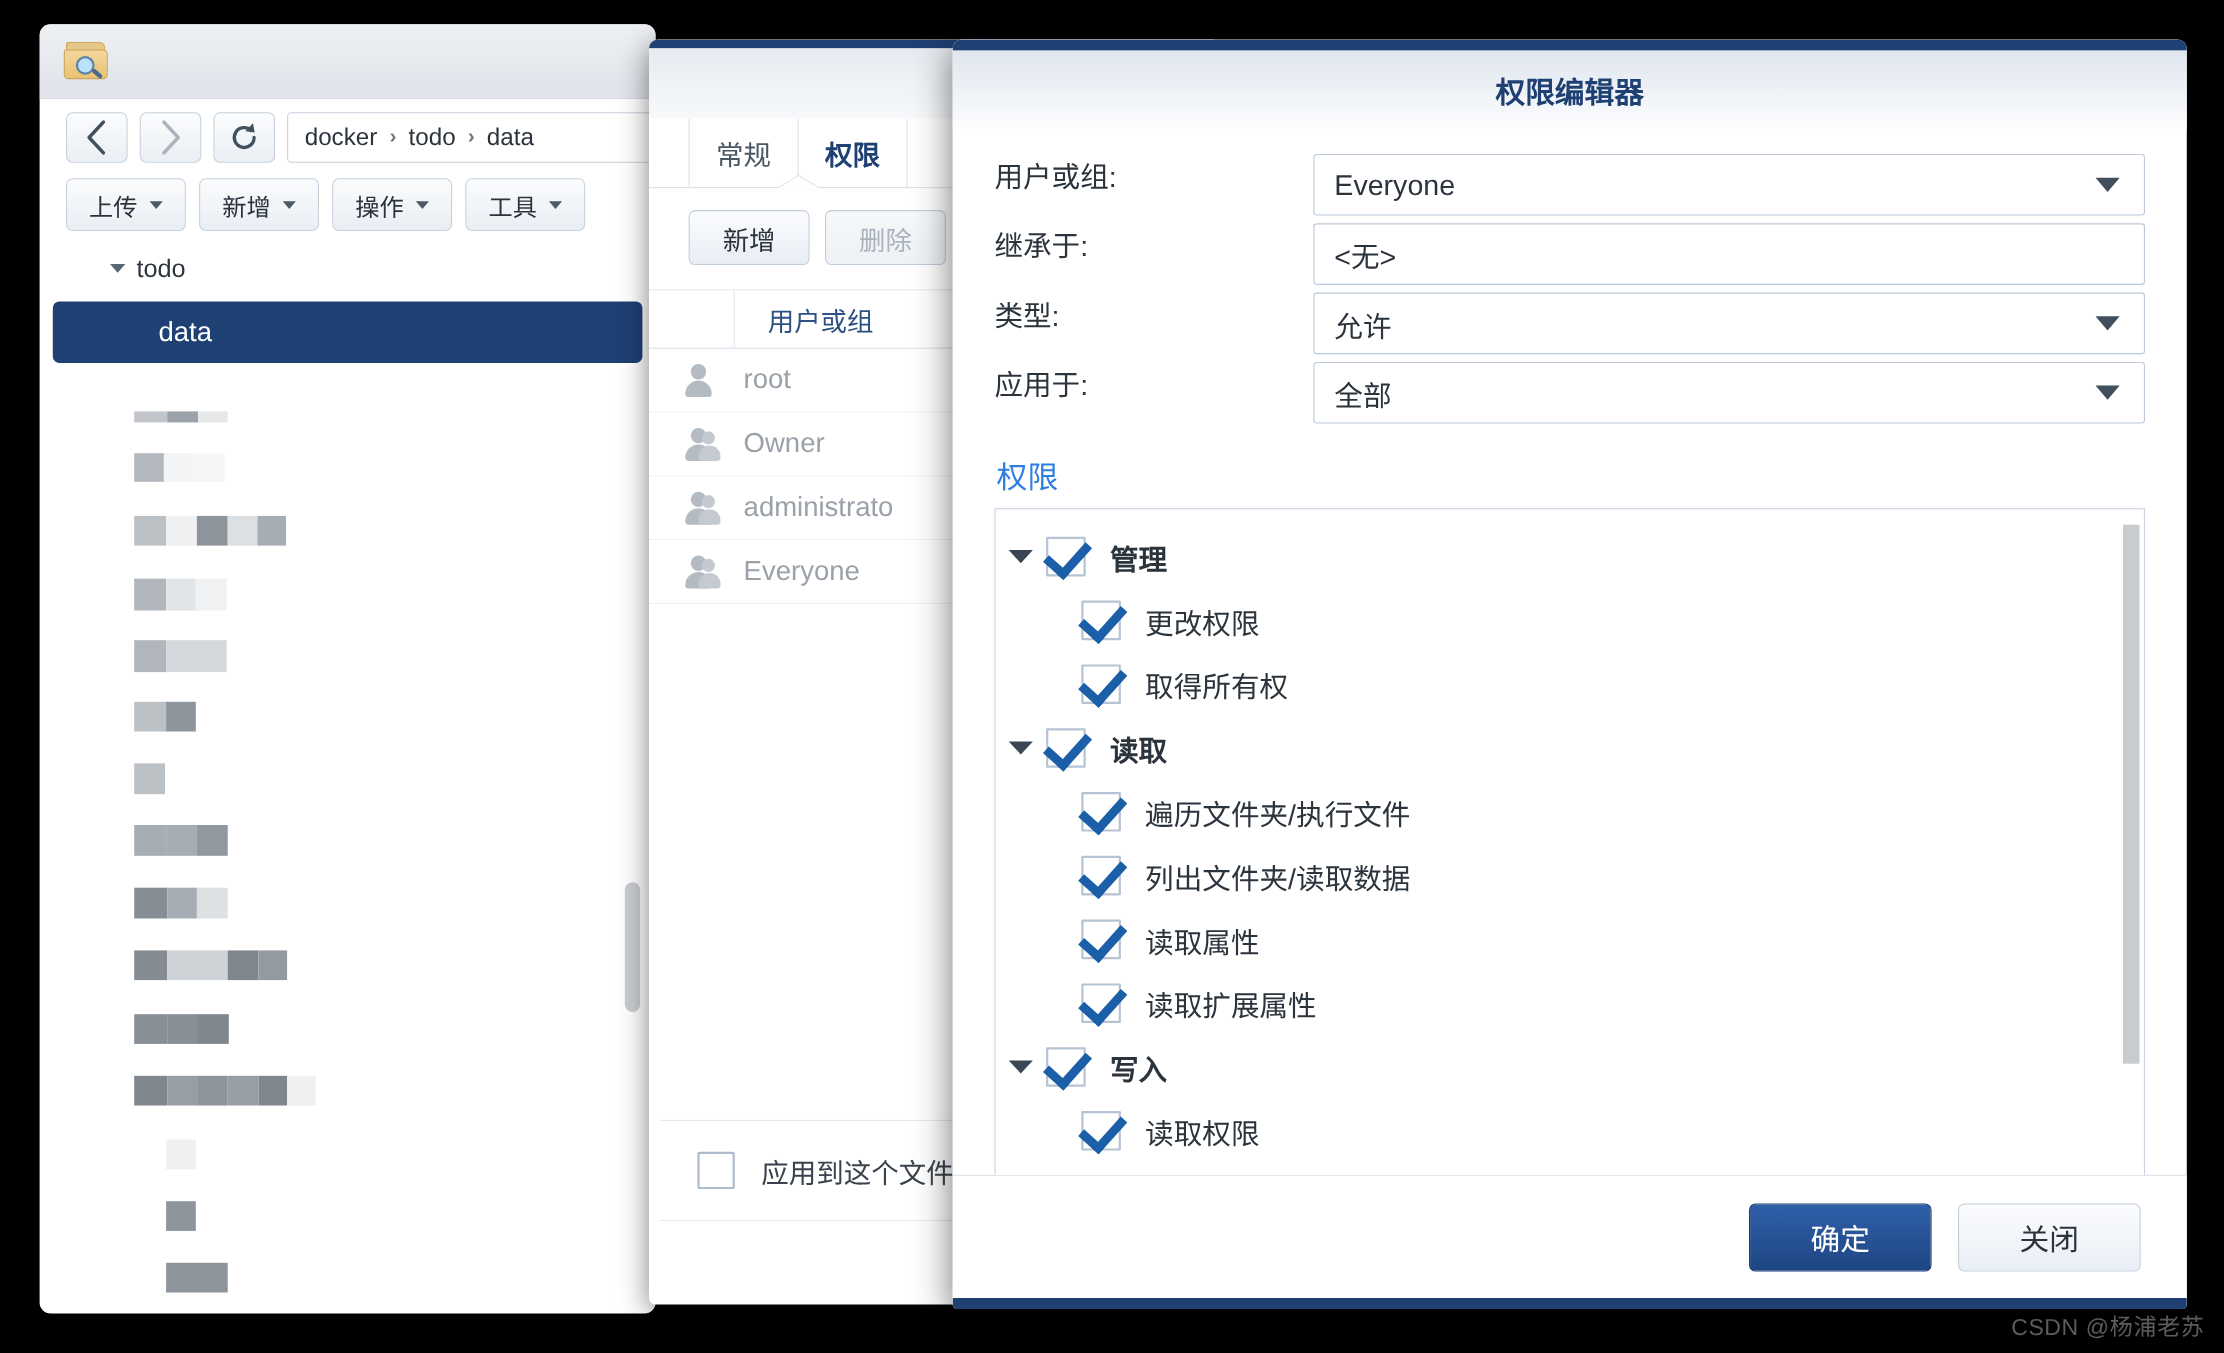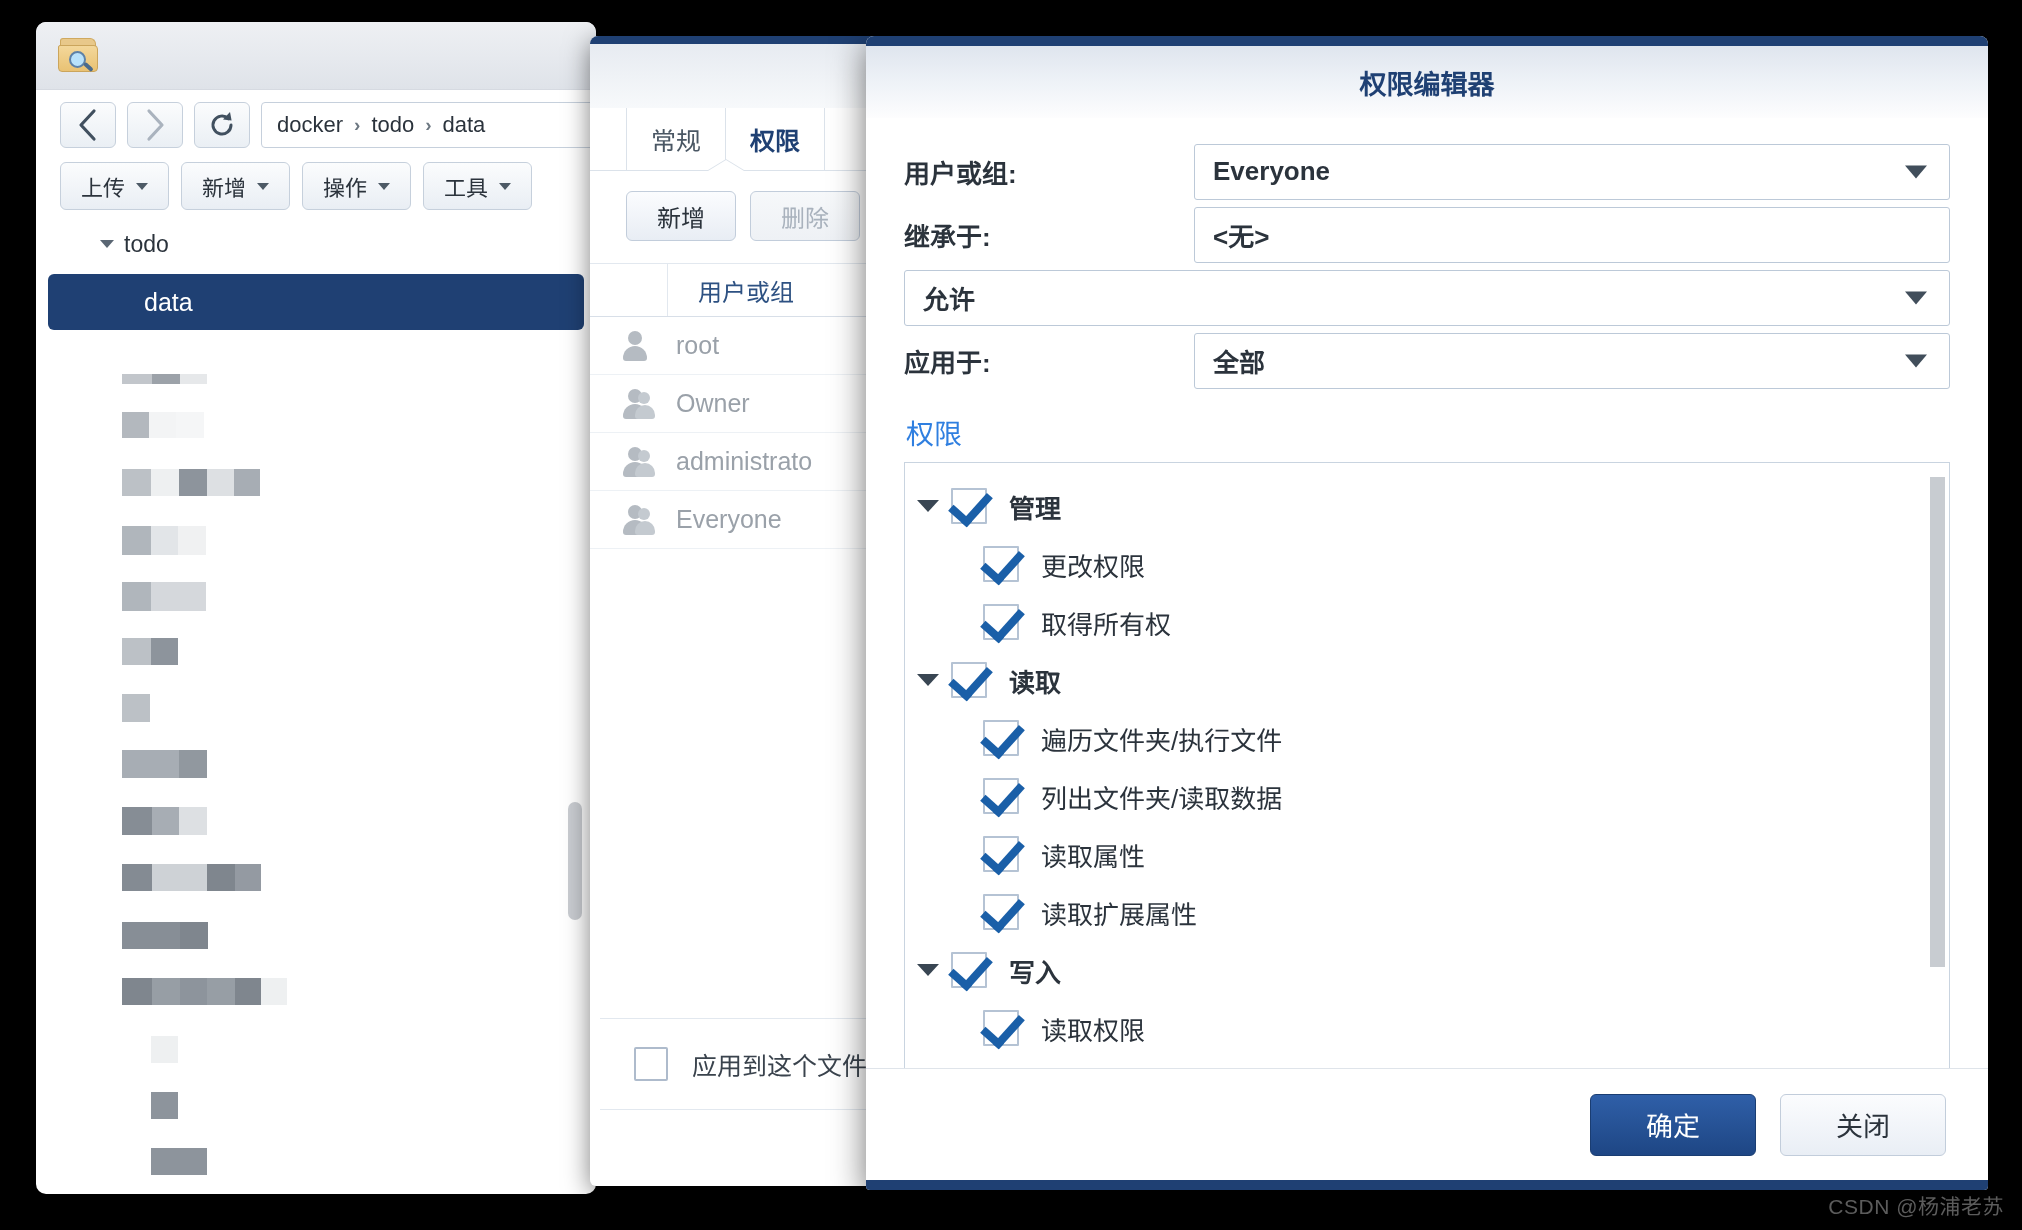--- a/index.html
+++ b/index.html
@@ -172,21 +172,21 @@
   }
   .perm-topstripe { height: 10px; background:#1f4073; flex:none; }
   .perm-head {
     height: 72px; flex:none;
     background: linear-gradient(180deg,#dfe5ee 0%, #eef2f7 50%, #fdfdfe 100%);
     display:flex; align-items:center; justify-content:center;
   }
   .perm-title { font-size:27px; font-weight:bold; color:#1f4073; }
 
   .perm-body { flex:1; padding: 22px 38px 0 38px; overflow:hidden; }
-  .frow { display:flex; align-items:center; height: 63px; font-weight: bold; }
+  .frow { display:flex; height: 63px; }
   .flabel { width: 290px; font-size:26px; color:#2b333c; }
   .fctl {
     flex:1; height: 56px; border:1px solid #bcc9d8; border-radius:3px;
     background:#fff; display:flex; align-items:center; padding: 0 18px;
     font-size:26px; color:#2b333c; position:relative;
   }
   .fctl .arrow {
     position:absolute; right: 22px; top: 50%; transform: translateY(-50%);
     width:0;height:0;border-left:11px solid transparent;border-right:11px solid transparent;
     border-top:13px solid #414e5b;
@@ -485,20 +485,21 @@
       </div>
 
       <div class="frow">
         <div class="flabel">继承于:</div>
         <div class="fctl">
           <span>&lt;无&gt;</span>
         </div>
       </div>
 
       <div class="frow">
+        <div class="flabel">类型:</div>
         <div class="fctl">
           <span>允许</span>
           <span class="arrow"></span>
         </div>
       </div>
 
       <div class="frow">
         <div class="flabel">应用于:</div>
         <div class="fctl">
           <span>全部</span>

